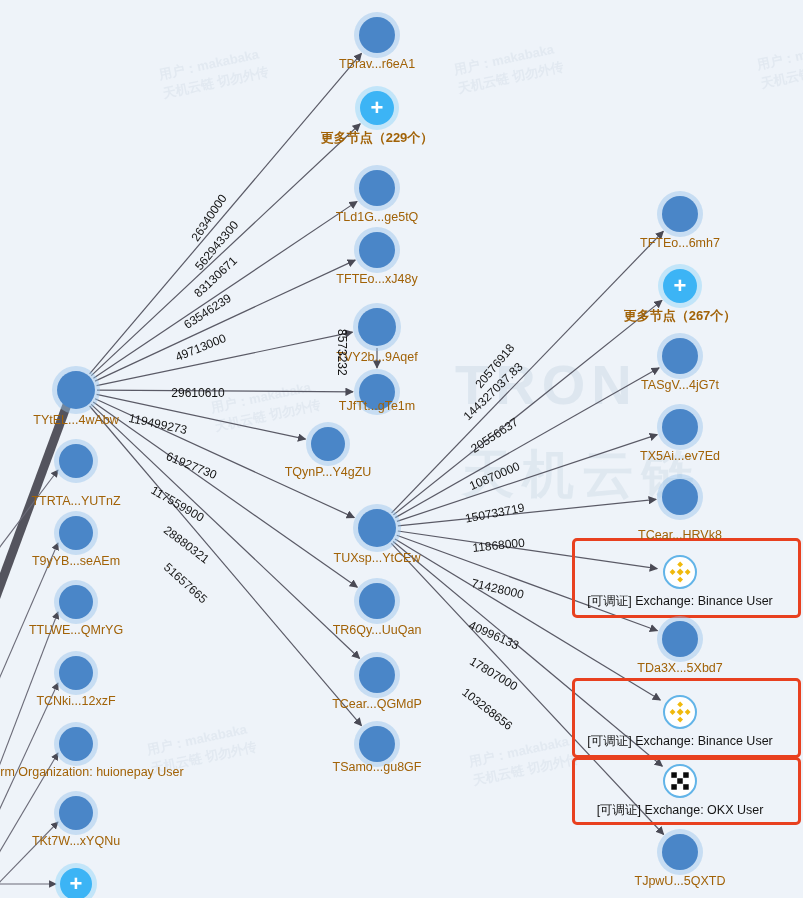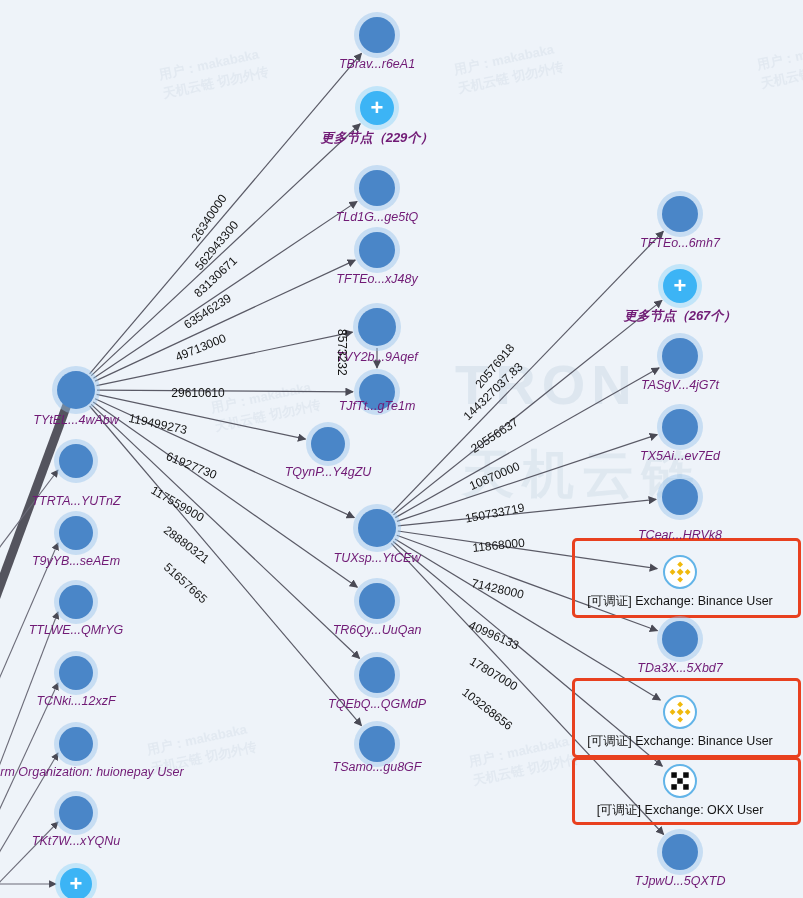--- a/index.html
+++ b/index.html
@@ -49,25 +49,24 @@
   }
   .dot.plus{
     background:#3cb4f5;
     box-shadow:0 0 0 5px rgba(150,215,250,.5);
     display:flex;align-items:center;justify-content:center;
     color:#fff;font-size:22px;font-weight:bold;line-height:1;
   }
   .nlabel{
     position:absolute;
     font-size:12.5px;
-    color:#701a75;
+    color:#a16207;
     white-space:nowrap;
     transform:translateX(-50%);
     text-align:center;
-    font-style:italic;
   }
   .nlabel.cn{font-weight:bold;font-size:13px;}
 
   .exchange-box{
     position:absolute;
     border:3px solid #e8401f;
     border-radius:5px;
     background:transparent;
   }
   .ex-icon{
@@ -203,21 +202,21 @@
     <div class="node">
       <div class="dot" style="left: 358px; top: 509px; width: 38px; height: 38px;"></div>
       <div class="nlabel" style="left: 377px; top: 551px;">TUXsp...YtCEw</div>
     </div>
     <div class="node">
       <div class="dot" style="left: 359px; top: 583px; width: 36px; height: 36px;"></div>
       <div class="nlabel" style="left: 377px; top: 623px;">TR6Qy...UuQan</div>
     </div>
     <div class="node">
       <div class="dot" style="left: 359px; top: 657px; width: 36px; height: 36px;"></div>
-      <div class="nlabel" style="left: 377px; top: 697px;">TQEbQ...QGMdP</div>
+      <div class="nlabel" style="left: 377px; top: 697px;">TCear...QGMdP</div>
     </div>
     <div class="node">
       <div class="dot" style="left: 359px; top: 726px; width: 36px; height: 36px;"></div>
       <div class="nlabel" style="left: 377px; top: 760px;">TSamo...gu8GF</div>
     </div>
     <div class="node">
       <div class="dot" style="left: 57px; top: 371px; width: 38px; height: 38px;"></div>
       <div class="nlabel" style="left: 76px; top: 413px;">TYtEL...4wAbw</div>
     </div>
     <div class="node">

